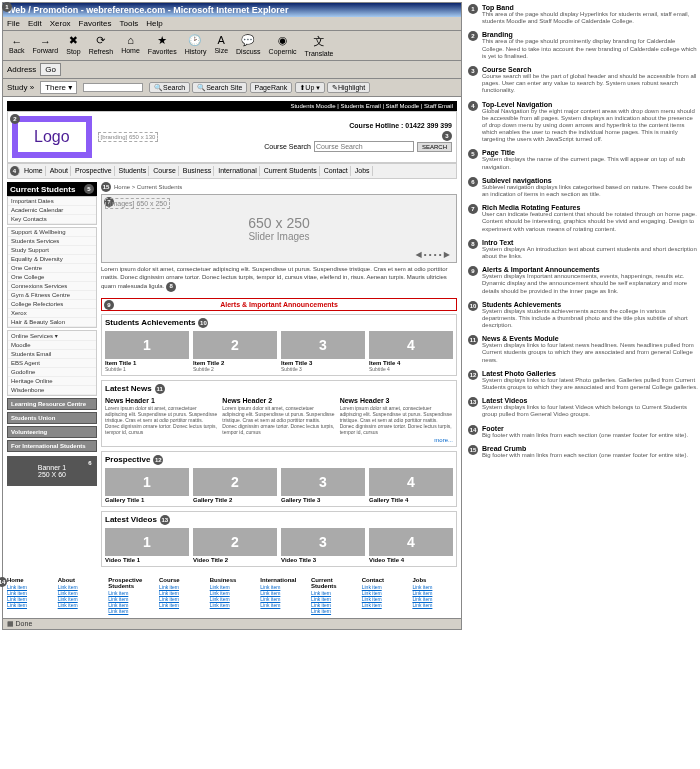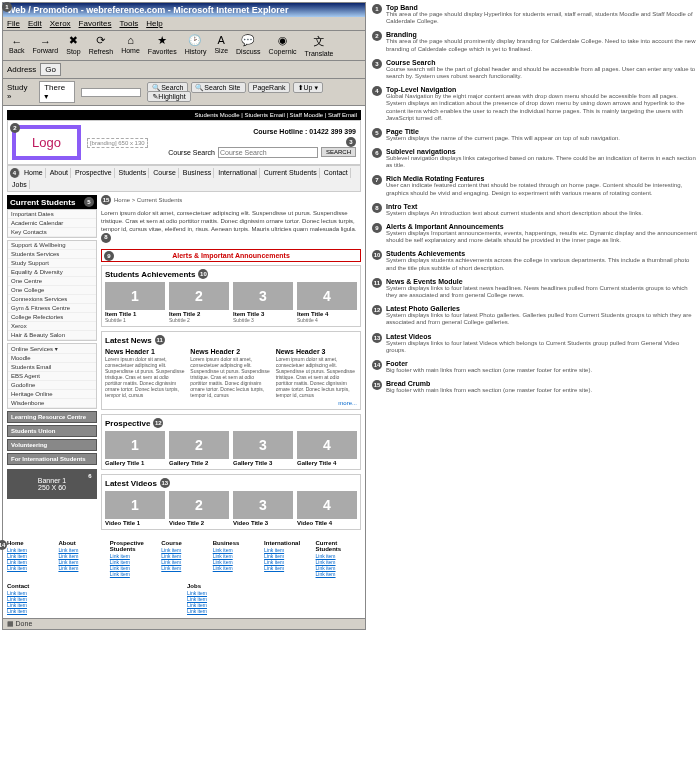--- a/index.html
+++ b/index.html
@@ -1,33 +1,33 @@
 <!DOCTYPE html>
 <html><head>
 <meta charset="utf-8">
 <style>
 *{box-sizing:border-box;margin:0;padding:0;font-family:Arial,Helvetica,sans-serif}
 body{background:#fff;font-size:8px;width:700px;height:769px;overflow:hidden;position:relative}
 .wrap{display:flex;gap:6px;padding:2px}
-.mockup{width:364px;flex-shrink:0}
+.mockup{width:460px;flex-shrink:0}
 .ie{border:1px solid #888;background:#d4d0c8}
 .ie-title{background:linear-gradient(#0a246a,#a6caf0);color:#fff;padding:2px 4px;font-size:9px;font-weight:bold}
 .ie-menu{background:#d4d0c8;padding:2px 4px;font-size:8px;border-bottom:1px solid #888}
-.ie-menu span{margin-right:8px;text-decoration:underline}
+.ie-menu span{margin-right:8px;}
 .ie-tb{background:#d4d0c8;padding:3px 4px;border-bottom:1px solid #888;display:flex;gap:4px;flex-wrap:wrap}
 .tbtn{display:flex;flex-direction:column;align-items:center;font-size:7px;gap:1px;padding:0 2px}
 .addr{background:#d4d0c8;padding:2px 4px;display:flex;align-items:center;gap:4px;font-size:8px;border-bottom:1px solid #888}
 .addr input{flex:1;font-size:8px;padding:1px;border:1px solid #888;background:#fff}
 .links{background:#d4d0c8;padding:2px 4px;display:flex;align-items:center;gap:6px;font-size:8px;border-bottom:1px solid #888}
 .gbtn{background:#e8e8e8;border:1px solid #999;padding:1px 4px;font-size:7px;border-radius:2px}
 .page{background:#fff;padding:4px}
 .num{background:#555;color:#fff;border-radius:50%;width:10px;height:10px;display:inline-flex;align-items:center;justify-content:center;font-size:6px;font-weight:bold;flex-shrink:0}
 .topband{background:#000;color:#fff;text-align:right;padding:2px 4px;font-size:6px}
 .brand{background:#fff;border:1px solid #ccc;padding:4px;display:flex;align-items:center;gap:6px;position:relative}
-.logo{border:4px solid #8b5cf6;padding:6px 16px;font-size:13px;color:#be185d}
+.logo{border:6px solid #8b5cf6;padding:6px 16px;font-size:16px;color:#4c1d95}
 .brand-r{flex:1;font-size:7px;text-align:right}
 .brand-r .hot{font-weight:bold;margin-bottom:2px}
 .srchbox{display:flex;justify-content:flex-end;gap:3px;align-items:center}
 .srchbox input{width:100px;font-size:7px;padding:1px;border:1px solid #999}
 .srchbox button{font-size:6px;padding:1px 4px;background:#ddd;border:1px solid #999}
 .nav{background:#f0f0f0;border:1px solid #ccc;padding:2px;font-size:7px;display:flex;gap:2px;flex-wrap:wrap}
 .nav span{padding:1px 2px;border-right:1px solid #ccc;cursor:pointer}
 .cols{display:flex;gap:4px;margin-top:3px}
 .side{width:90px;flex-shrink:0}
 .sideh{background:#000;color:#fff;padding:2px 3px;font-size:8px;font-weight:bold;display:flex;justify-content:space-between;align-items:center}
@@ -178,20 +178,27 @@
                 </div>
               </div>
 <div class="banner"><span style="white-space:pre-line">Banner 1
 250 X 60</span><span class="num pnum" style="top:2px;right:2px">6</span></div>
 </div>
 <div class="main">
 <div class="crumb">
                 <span class="num">15</span>
                 <span>Home &gt; Current Students</span>
               </div>
+<div class="slider">
+<span class="num pnum" style="top:2px;left:2px">7</span>
+<div class="dim rbd">[images] 650 x 250</div>
+<div>650 x 250</div>
+<div style="font-size:10px">Slider Images</div>
+<div class="pager">◀ • • • • ▶</div>
+</div>
 <div class="intro"><span>Lorem ipsum dolor sit amet, consectetuer adipiscing elit. Suspendisse ut purus. Suspendisse tristique. Cras et sem at odio porttitor mattis. Donec dignissim ornare tortor. Donec lectus turpis, tempor id, cursus vitae, eleifend in, risus. Aenean turpis. Mauris ultricies quam malesuada ligula.</span> <span class="num">8</span></div>
 <div class="alerts"><span class="num pnum" style="top:1px;left:2px">9</span><span>Alerts &amp; Important Announcements</span></div>
 <div class="mod">
                 <div class="modh">
                   <span>Students Achievements</span>
                   <span class="num">10</span>
                 </div>
                 <div class="thumbs" id="ach">
                   <div class="thumb">
                     <div class="img">1</div>

